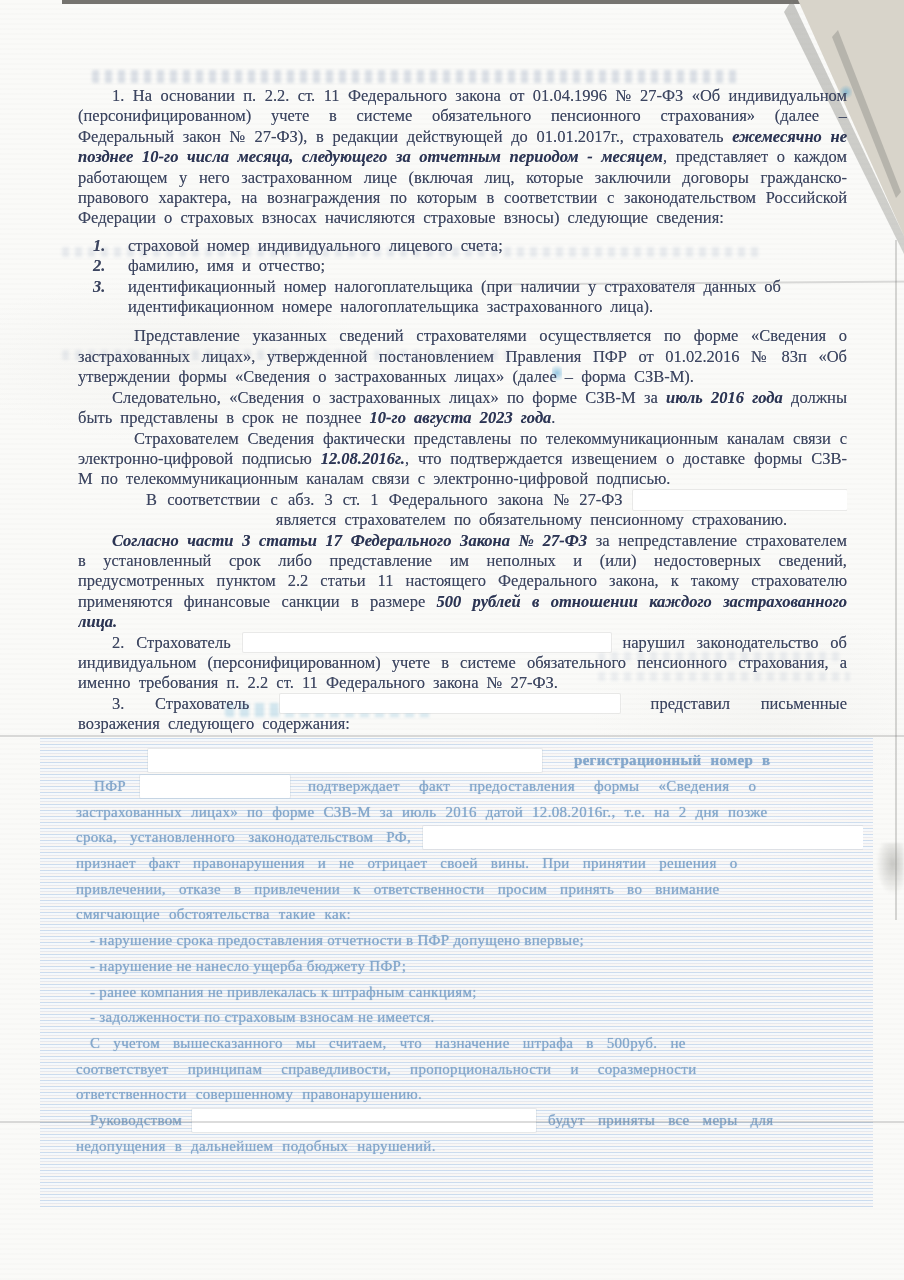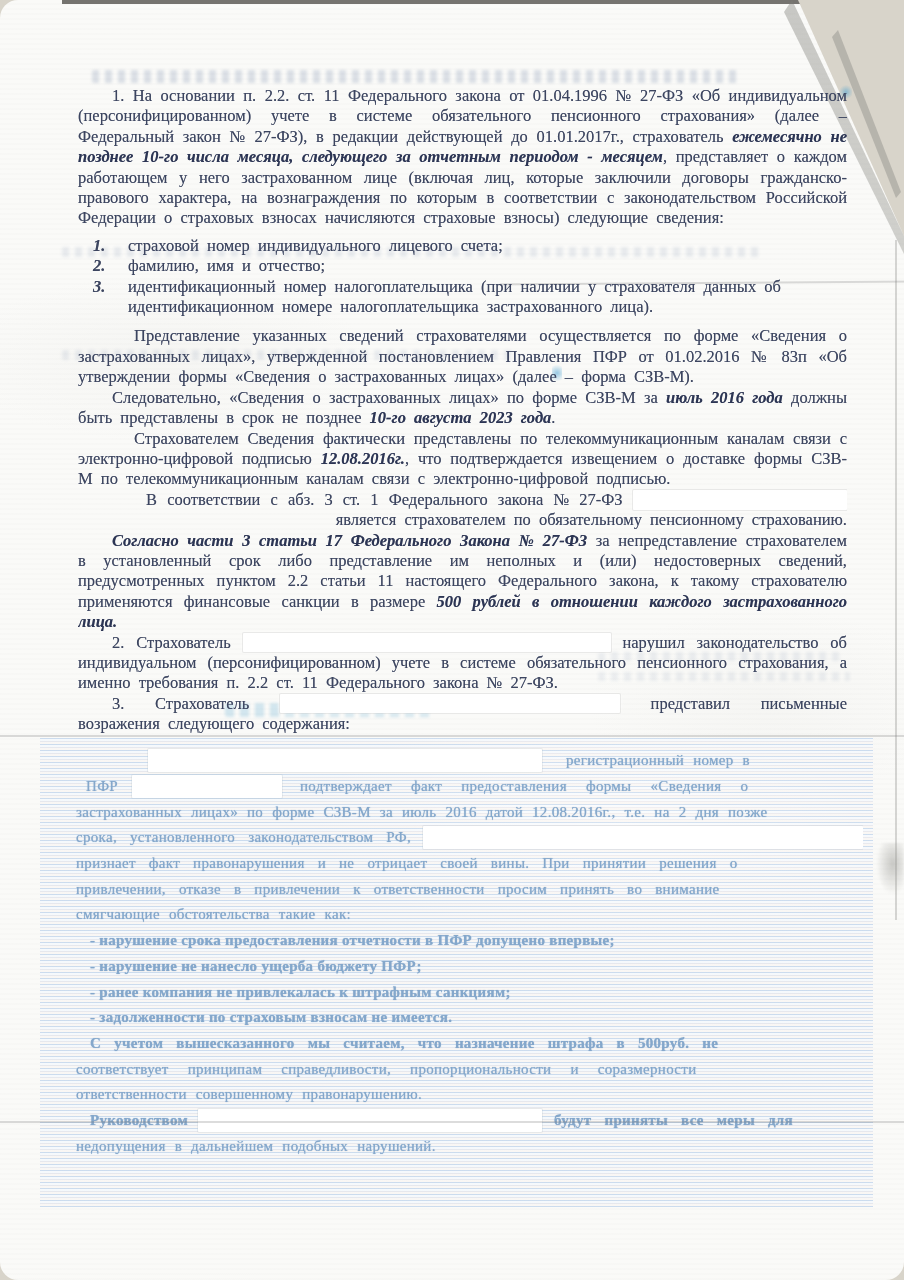--- a/index.html
+++ b/index.html
@@ -8,21 +8,20 @@
     background:#d8d4ca;
     font-family:"Liberation Serif","DejaVu Serif",serif;
   }
   
   .page{
     position:absolute;inset:0;background:#fafaf8;
     background-image:
       radial-gradient(ellipse 300px 120px at 18% 28%, rgba(210,210,205,.12), transparent 70%),
       radial-gradient(ellipse 260px 140px at 85% 55%, rgba(205,205,200,.10), transparent 70%),
       repeating-linear-gradient(0deg, rgba(200,200,198,.05) 0 2px, transparent 2px 5px);
-    border-radius: 18px;
   }
   
   .top-edge{
     position:absolute;left:62px;top:0;width:766px;height:4px;
     background:#55524e;opacity:.8;filter:blur(.6px);
   }
   
   .fold-bg{
     position:absolute;inset:0;
     clip-path:polygon(798px 0,904px 0,904px 236px);
@@ -88,44 +87,44 @@
   ol.req li .num{position:absolute;left:15px;font-weight:bold;font-style:italic;}
   .redact{
     display:inline-block;background:#ffffff;height:19px;vertical-align:-4px;
     box-shadow:0 0 0 1px rgba(170,170,168,.22), 0 0 4px rgba(255,255,255,.9);
     border-radius:1px;
   }
   .rx-p7{width:368px;}
   .rx-p8{width:340px;}
   .p5line{display:flex;align-items:center;}
   .p5line .redact{flex:1 1 auto;margin-left:10px;height:20px;}
-  .p5-l2{padding-left:138px;text-align:right;}
+  .p5-l2{padding-left:138px;text-align:center;}
   
   .objection{
     position:absolute;left:40px;top:738px;width:833px;height:469px;
     padding:10px 10px 0 36px;box-sizing:border-box;
     background-color:#e7eff7;
     background-image:
       repeating-linear-gradient(0deg, rgba(125,165,212,.26) 0 1px, rgba(252,248,244,.85) 1px 3px, rgba(225,180,170,.12) 3px 4px, rgba(255,255,255,.6) 4px 6px),
       radial-gradient(ellipse 420px 160px at 70% 18%, rgba(255,255,255,.55), transparent 75%);
     font-size:15px;color:#84a7cb;
     text-shadow:0 0 1px rgba(132,167,203,.9);
     letter-spacing:.3px;
   }
   .objection .ln{height:25.7px;display:flex;align-items:center;white-space:nowrap;overflow:hidden;}
   .objection .redact{height:23px;vertical-align:middle;box-shadow:0 0 0 1px rgba(180,190,200,.25);}
   .ws-sm{word-spacing:5px;}
   .ws-md{word-spacing:9px;}
   .ws-lg{word-spacing:15px;}
   .rx-b1{width:394px;margin-left:72px;}
-  .t-b1{margin-left:24px;}
+  .t-b1{margin-left:32px;font-weight:bold;}
   .rx-b2{width:150px;margin-left:14px;margin-right:18px;}
-  .l2-pre{margin-left:10px;}
+  .l2-pre{margin-left:18px;}
   .rx-b4{flex:1 1 auto;margin-left:12px;}
-  .ind{padding-left:14px;font-weight:bold;}
+  .ind{padding-left:14px;}
   .rx-b17{width:344px;margin-left:10px;margin-right:12px;}
 </style>
 </head>
 <body>
 
 <div class="page">
 
   <div class="top-edge"></div>
   <div class="fold-bg"></div>
   <div class="fold-shadow"></div>

